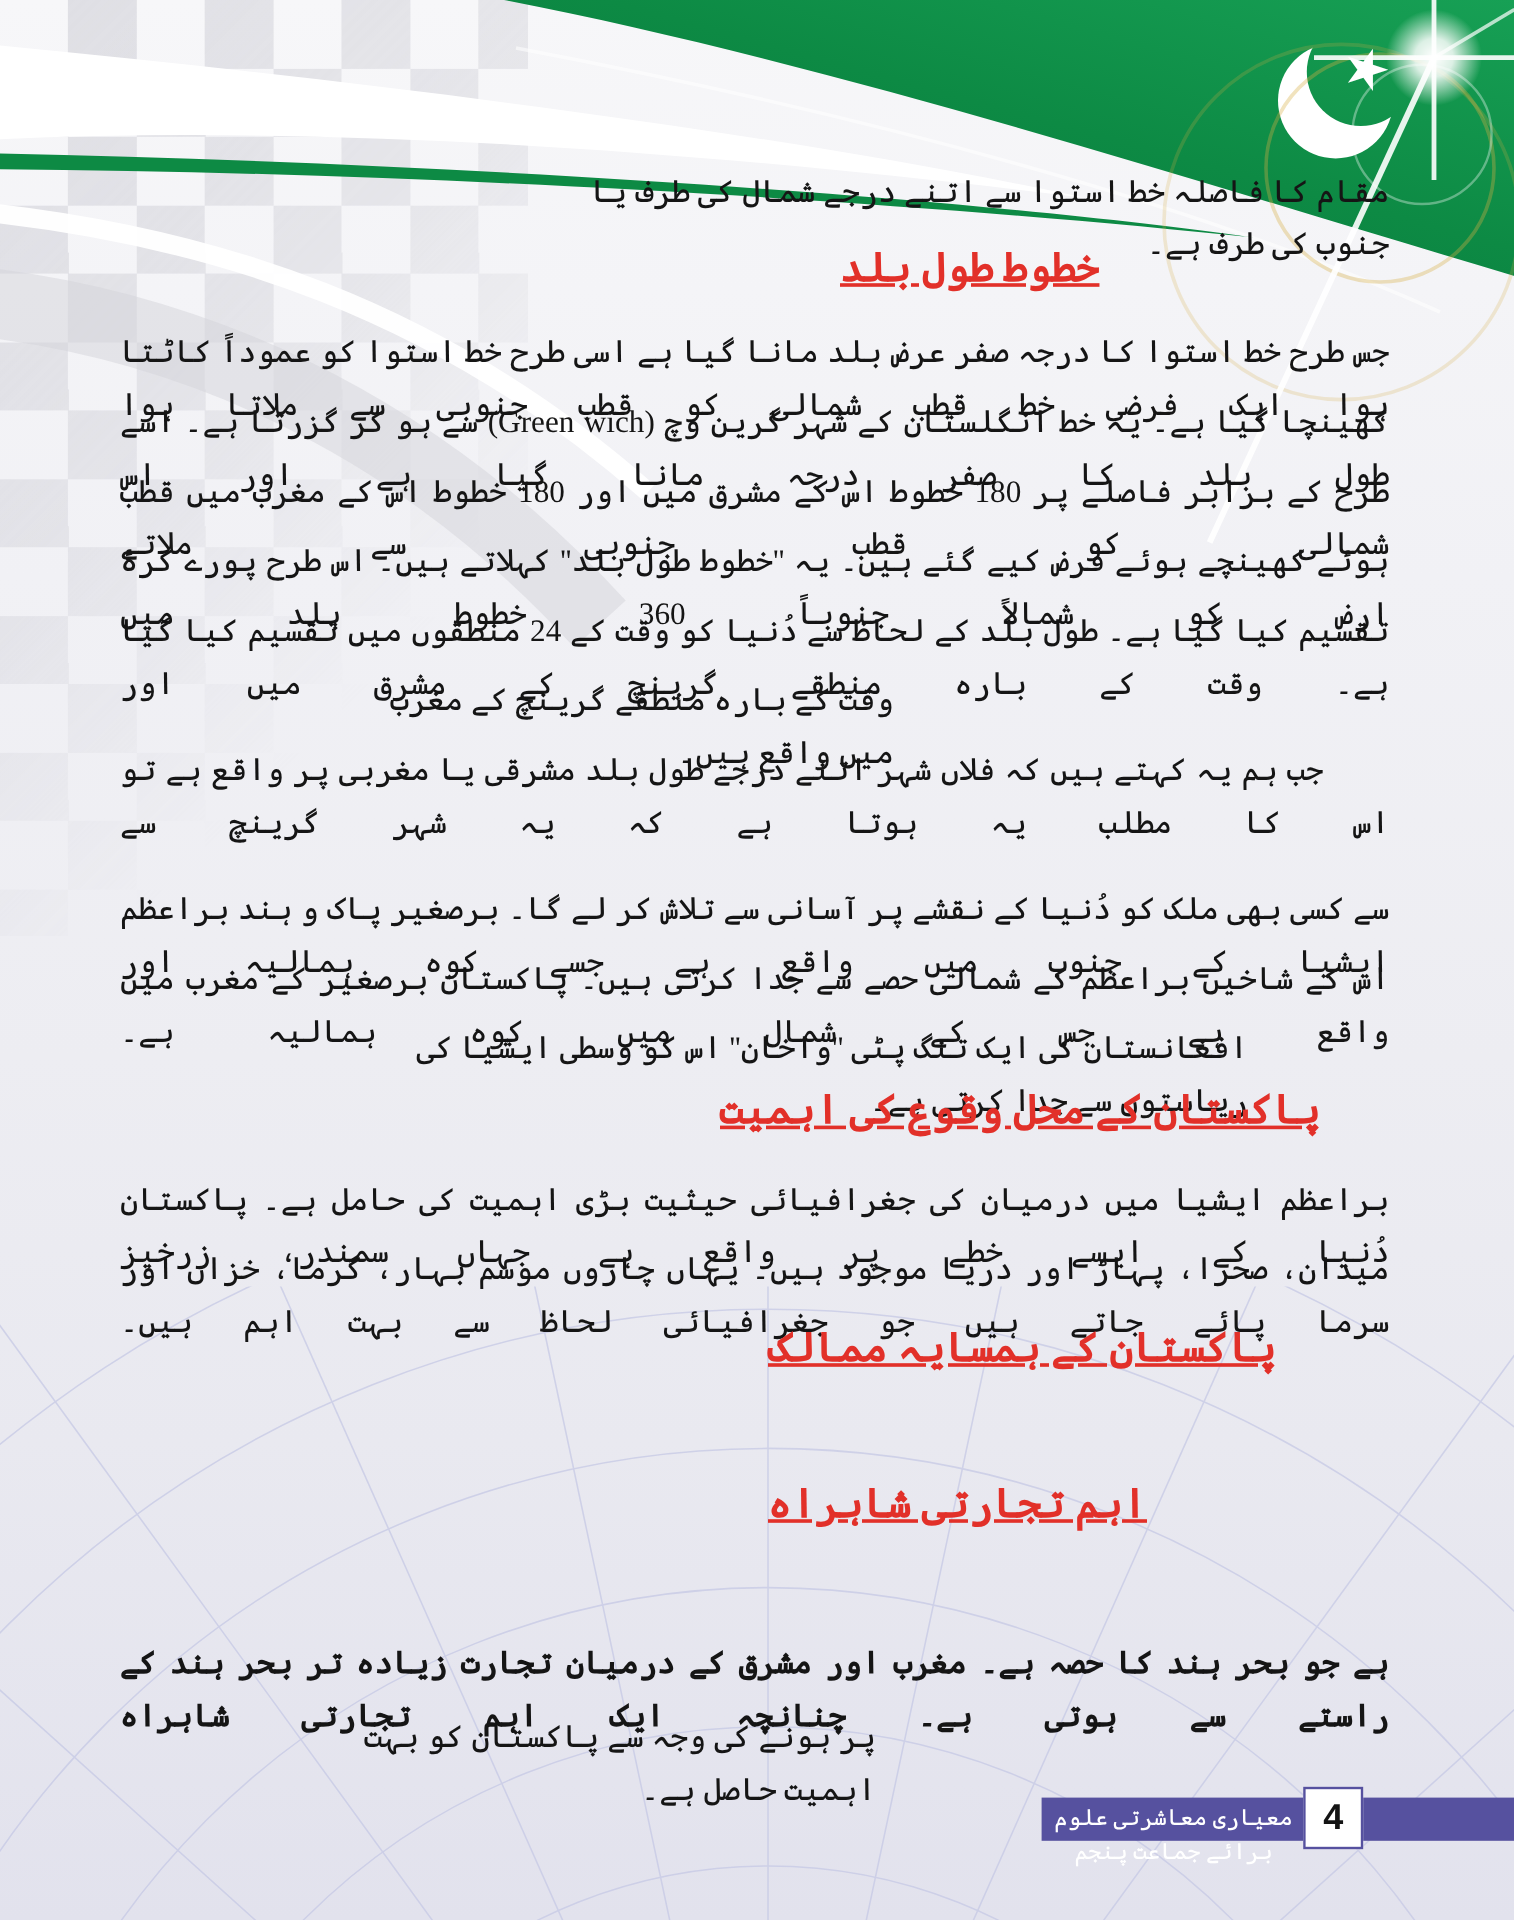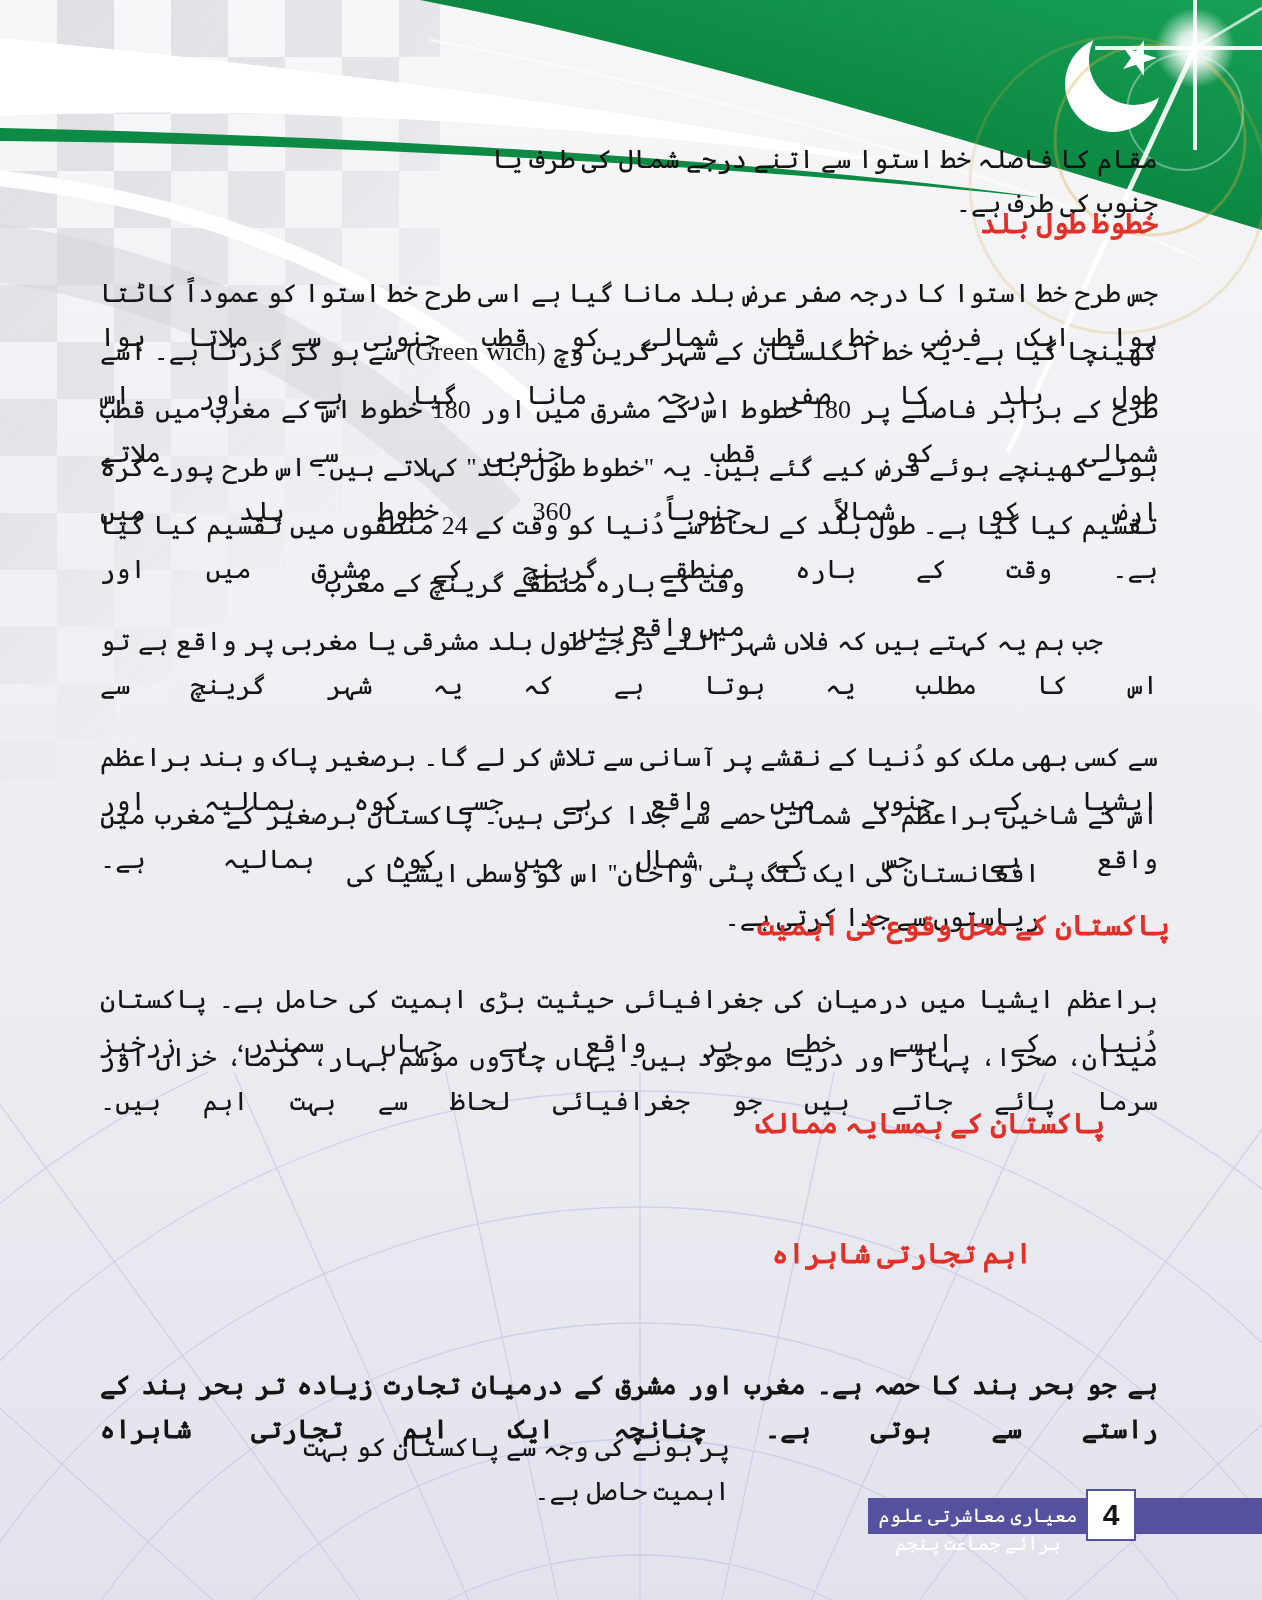--- a/index.html
+++ b/index.html
@@ -16,21 +16,21 @@
   .graticule{position:absolute;left:0;top:0;}
   .star-glyph{position:absolute;left:1118px;top:34px;color:#ffffff;font-size:46px;
     font-family:"DejaVu Sans",sans-serif;transform:rotate(18deg);line-height:1;}
   
   .tline{position:absolute;left:100px;right:104px;direction:rtl;unicode-bidi:embed;
          font-size:26px;line-height:44px;color:#151515;}
   .j{text-align:justify;text-align-last:justify;}
   .r{text-align:right;}
   .indent{text-indent:55px;}
   .heading{position:absolute;direction:rtl;color:#e23029;font-weight:bold;
-           font-size:28px;line-height:52px;text-align:right;}
+           font-size:34px;line-height:52px;text-align:left;text-decoration:underline;}
   
   .footer-bar{position:absolute;left:868px;right:0;top:1498px;height:36px;background:#56519f;}
   .footer-title{position:absolute;left:876px;width:204px;top:1502px;direction:rtl;
                 color:#ffffff;font-size:19px;text-align:center;line-height:28px;}
   .footer-num{position:absolute;left:1086px;top:1489px;width:50px;height:52px;background:#ffffff;
               border:2px solid #56519f;box-sizing:border-box;display:flex;align-items:center;
               justify-content:center;font-weight:bold;font-size:30px;color:#141414;
               font-family:"Liberation Sans","DejaVu Sans",sans-serif;}
 </style>
 </head>

